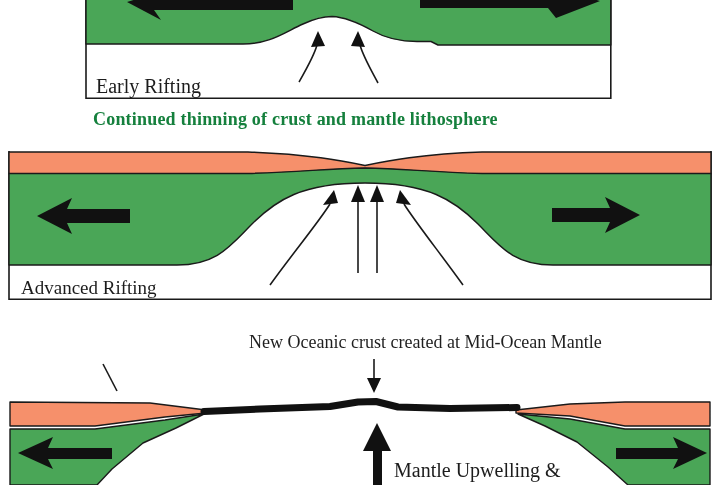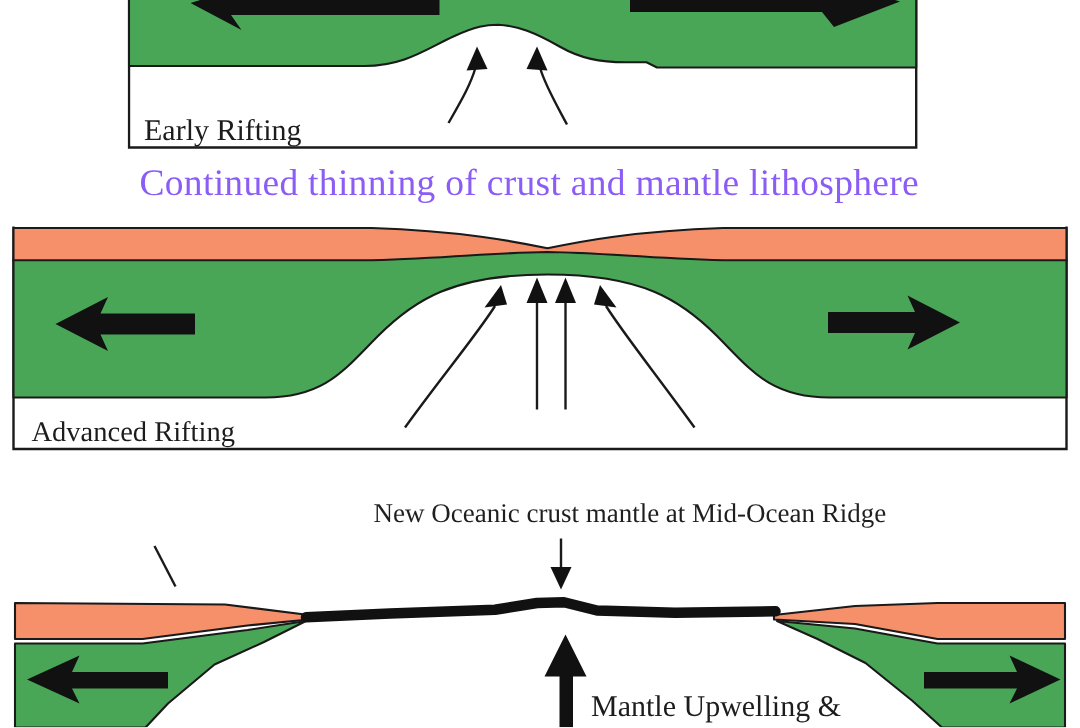--- a/index.html
+++ b/index.html
@@ -5,22 +5,22 @@
   html,body{margin:0;padding:0;background:#ffffff;}
   .stage{
     position:relative;width:720px;height:485px;background:#ffffff;
     overflow:hidden;font-family:"Liberation Serif", serif;color:#1c1c1c;
   }
   .panel{position:absolute;display:block;}
   .p1{left:85px;top:0;}
   .p2{left:8px;top:148px;}
   .p3{left:0;top:395px;}
   .caption{
-    position:absolute;left:93px;top:109px;font-size:25px;color:#8b5cf6;
-    letter-spacing:0.2px;white-space:nowrap;
+    position:absolute;left:93px;top:109px;font-size:18px;color:#15803d;
+    letter-spacing:0.2px;white-space:nowrap;font-weight:bold;
   }
   .lbl{position:absolute;white-space:nowrap;color:#1f1f1f;}
   .lbl-passive{left:52px;top:334px;font-size:18px;}
   .lbl-ridge{left:249px;top:332px;font-size:18px;}
   .ann{position:absolute;}
   svg text{font-family:"Liberation Serif", serif;fill:#1c1c1c;}
   .stageText{font-size:20px;}
   .stageText2{font-size:19px;}
   .upwellText{font-size:20px;}
   .outlined{stroke:#1a1a1a;stroke-width:1.4;stroke-linejoin:round;}
@@ -72,21 +72,21 @@
       <path class="thin" d="M455,137 C432,105 408,75 396,56"></path>
       <polygon class="blackfill" points="392,42 388,55 403,57"></polygon>
     </g>
     <text class="stageText2" x="13" y="146">Advanced Rifting</text>
   </svg>
 
   <svg class="ann" style="left:95px;top:360px;" width="40" height="35" viewBox="0 0 40 35">
     <path d="M8,4 L22,31" class="thin"></path>
   </svg>
 
-  <div class="lbl lbl-ridge">New Oceanic crust mantle at Mid-Ocean Ridge</div>
+  <div class="lbl lbl-ridge">New Oceanic crust created at Mid-Ocean Mantle</div>
   <svg class="ann" style="left:362px;top:357px;" width="24" height="38" viewBox="0 0 24 38">
     <path d="M12,2 L12,23" class="thin"></path>
     <polygon class="blackfill" points="12,36 5,21 19,21"></polygon>
   </svg>
 
   <svg class="panel p3" width="720" height="90" viewBox="0 0 720 90">
 
     <polygon class="outlined" points="10,7 150,8 206,15 206,18 165,22 95,31 10,31" fill="#f6906b"></polygon>
 
     <polygon class="outlined" points="10,34 95,34 165,25 204,19 176,33 143,48 112,74 97,90 10,90" fill="#4aa657"></polygon>

